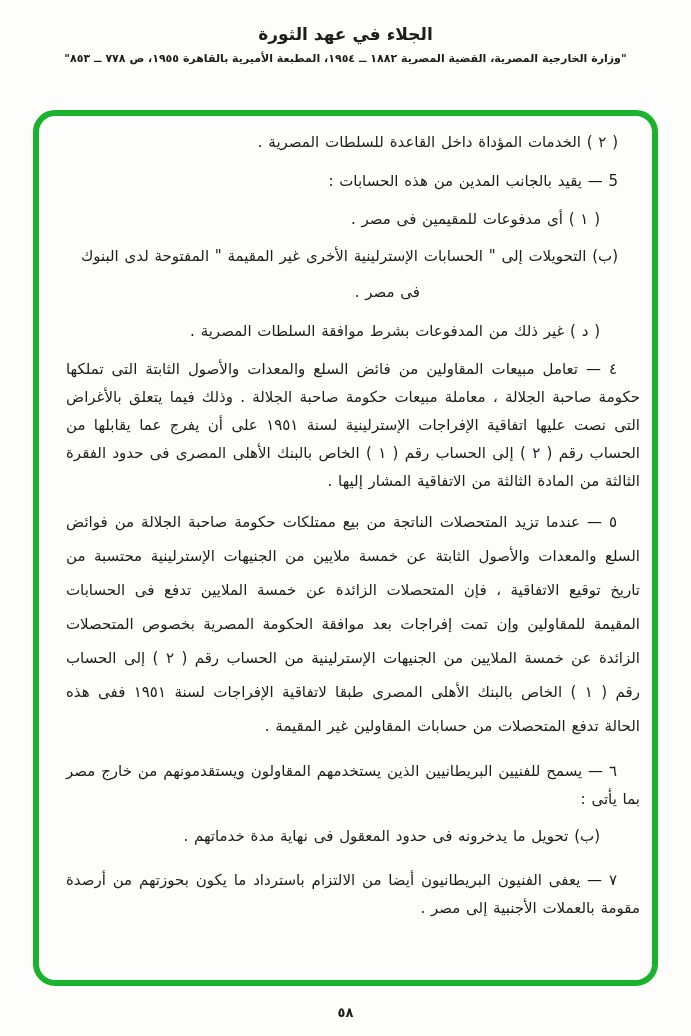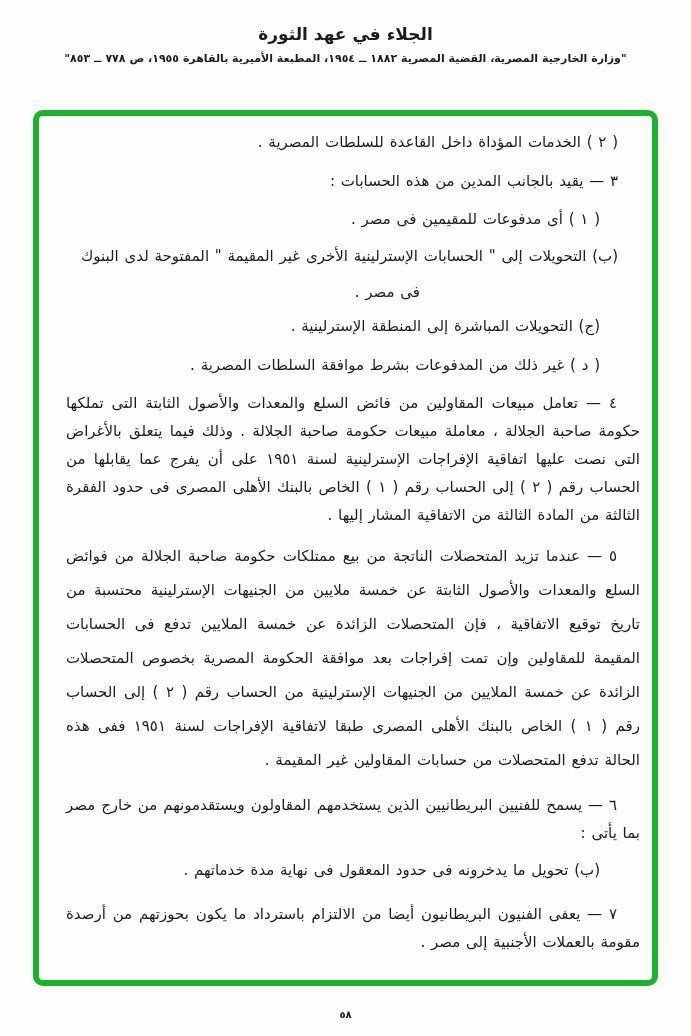--- a/index.html
+++ b/index.html
@@ -46,21 +46,21 @@
     white-space: nowrap;
   }
   
   .highlight-box {
     position: absolute;
     left: 33px;
     top: 110px;
     width: 625px;
     height: 876px;
     border: 6px solid var(--highlight-border);
-    border-radius: 10px;
+    border-radius: 22px;
   }
   .box-content {
     position: absolute;
     inset: 0;
     padding: 0 12px 0 27px; 
     font-size: 15px;
     line-height: 24px;
     word-spacing: 1px;
   }
   
@@ -87,50 +87,49 @@
   .b10 { margin-top: 3px;  }
   .b11 { margin-top: 11px; }
   .b12 { margin-top: 18px; }
   
   .page-number {
     position: absolute;
     bottom: 16px;
     left: 0;
     width: 100%;
     text-align: center;
-    font-size: 10px;
+    font-size: 13px;
     font-weight: bold;
     letter-spacing: 3px;
   }
 </style>
 </head>
 <body>
 
 <div class="page">
 
   <div class="header">
     <div class="book-title">الجلاء في عهد الثورة</div>
     <div class="citation">"وزارة الخارجية المصرية، القضية المصرية ١٨٨٢ ــ ١٩٥٤، المطبعة الأميرية بالقاهرة ١٩٥٥، ص ٧٧٨ ــ ٨٥٣"</div>
   </div>
 
   <div class="highlight-box">
     <div class="box-content">
 
       <div class="list1 b0">( ٢ ) الخدمات المؤداة داخل القاعدة للسلطات المصرية .</div>
 
-      <div class="heading b2">٣ — يقيد بالجانب المدين من هذه الحسابات :</div>
+      <div class="heading b2">5 — يقيد بالجانب المدين من هذه الحسابات :</div>
 
       <div class="sub b3">( ١ ) أى مدفوعات للمقيمين فى مصر .</div>
 
       <div class="b4">
         <div class="list1">(ب) التحويلات إلى " الحسابات الإسترلينية الأخرى غير المقيمة " المفتوحة لدى البنوك</div>
         <div class="cont-line">فى مصر .</div>
       </div>
 
-      <div class="sub b5">(ج) التحويلات المباشرة إلى المنطقة الإسترلينية .</div>
       <div class="sub b6">( د ) غير ذلك من المدفوعات بشرط موافقة السلطات المصرية .</div>
 
       <div class="para b7">٤ — تعامل مبيعات المقاولين من فائض السلع والمعدات والأصول الثابتة التى تملكها حكومة صاحبة الجلالة ، معاملة مبيعات حكومة صاحبة الجلالة . وذلك فيما يتعلق بالأغراض التى نصت عليها اتفاقية الإفراجات الإسترلينية لسنة ١٩٥١ على أن يفرج عما يقابلها من الحساب رقم ( ٢ ) إلى الحساب رقم ( ١ ) الخاص بالبنك الأهلى المصرى فى حدود الفقرة الثالثة من المادة الثالثة من الاتفاقية المشار إليها .</div>
       <div class="para b8">٥ — عندما تزيد المتحصلات الناتجة من بيع ممتلكات حكومة صاحبة الجلالة من فوائض السلع والمعدات والأصول الثابتة عن خمسة ملايين من الجنيهات الإسترلينية محتسبة من تاريخ توقيع الاتفاقية ، فإن المتحصلات الزائدة عن خمسة الملايين تدفع فى الحسابات المقيمة للمقاولين وإن تمت إفراجات بعد موافقة الحكومة المصرية بخصوص المتحصلات الزائدة عن خمسة الملايين من الجنيهات الإسترلينية من الحساب رقم ( ٢ ) إلى الحساب رقم ( ١ ) الخاص بالبنك الأهلى المصرى طبقا لاتفاقية الإفراجات لسنة ١٩٥١ ففى هذه الحالة تدفع المتحصلات من حسابات المقاولين غير المقيمة .</div>
       <div class="para b9">٦ — يسمح للفنيين البريطانيين الذين يستخدمهم المقاولون ويستقدمونهم من خارج مصر بما يأتى :</div>
 
       <div class="sub b11">(ب) تحويل ما يدخرونه فى حدود المعقول فى نهاية مدة خدماتهم .</div>
 
       <div class="para b12">٧ — يعفى الفنيون البريطانيون أيضا من الالتزام باسترداد ما يكون بحوزتهم من أرصدة مقومة بالعملات الأجنبية إلى مصر .</div>
 

